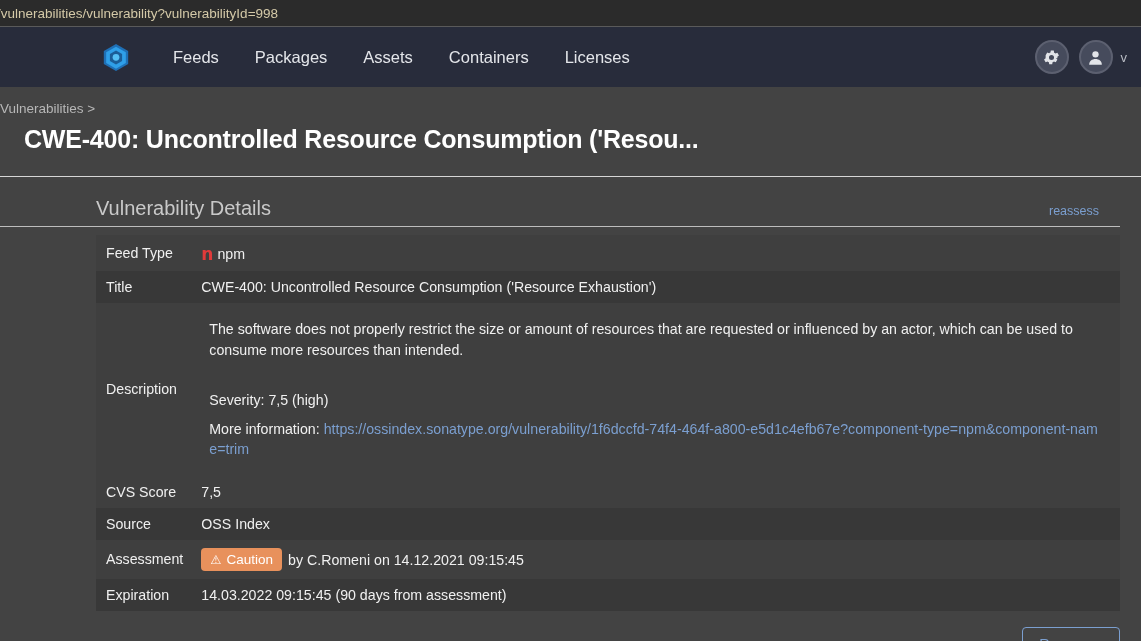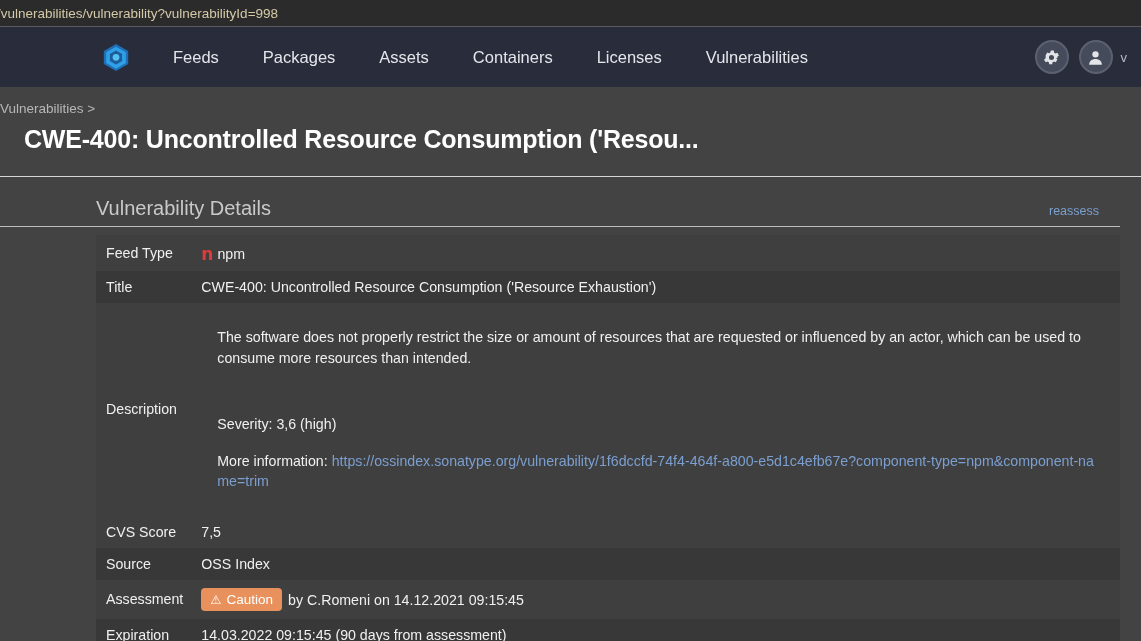--- a/index.html
+++ b/index.html
@@ -37,21 +37,21 @@
     position: relative;
   }
   .logo {
     margin-left: 99px;
     width: 34px; height: 34px;
     display: flex; align-items: center; justify-content: center;
   }
   .navlinks {
     display: flex;
     margin-left: 24px;
-    gap: 12px;
+    gap: 4px;
   }
   .navlink {
     color: #e4e6ea;
     font-size: 16.5px;
     padding: 8px 16px;
     cursor: pointer;
     white-space: nowrap;
   }
   .navright {
     position: absolute;
@@ -150,21 +150,21 @@
     font-weight: bold;
     font-size: 17px;
     font-family: "DejaVu Sans", sans-serif;
     margin-right: 4px;
     position: relative;
     top: 1px;
   }
 
   .desc-para {
     line-height: 1.45;
-    margin: 16px;
+    margin: 8px;
   }
   .desc-gap { height: 14px; }
   .link {
     color: #7b9fd0;
     text-decoration: none;
     word-break: break-all;
     cursor: pointer;
   }
 
   .badge {
@@ -219,21 +219,20 @@
       <circle cx="16" cy="16.3" r="3.6" fill="#55c0f5"></circle>
     </svg>
   </div>
 
   <div class="navlinks">
     <div class="navlink">Feeds</div>
     <div class="navlink">Packages</div>
     <div class="navlink">Assets</div>
     <div class="navlink">Containers</div>
     <div class="navlink">Licenses</div>
-    <div class="navlink">Vulnerabilities</div>
   </div>
 
   <div class="navright">
     <div class="circbtn">
       <svg width="19" height="19" viewBox="0 0 24 24" aria-hidden="true">
         <path fill="#e2e4e8" d="M19.4 13a7.8 7.8 0 0 0 0-2l2-1.6-2-3.4-2.4 1a7.6 7.6 0 0 0-1.7-1L14.9 3h-3.8l-.4 2.6a7.6 7.6 0 0 0-1.7 1l-2.4-1-2 3.4L4.6 11a7.8 7.8 0 0 0 0 2l-2 1.6 2 3.4 2.4-1a7.6 7.6 0 0 0 1.7 1l.4 2.6h3.8l.4-2.6a7.6 7.6 0 0 0 1.7-1l2.4 1 2-3.4-2-1.6zM12 15.2A3.2 3.2 0 1 1 15.2 12 3.2 3.2 0 0 1 12 15.2z"></path>
       </svg>
     </div>
     <div class="circbtn">
       <svg width="19" height="19" viewBox="0 0 24 24" aria-hidden="true">
@@ -270,21 +269,21 @@
       <tr class="even">
         <td class="label">Title</td>
         <td class="value">CWE-400: Uncontrolled Resource Consumption ('Resource Exhaustion')</td>
       </tr>
 
       <tr class="odd">
         <td class="label">Description</td>
         <td class="value">
           <p class="desc-para">The software does not properly restrict the size or amount of resources that are requested or influenced by an actor, which can be used to consume more resources than intended.</p>
           <div class="desc-gap"></div>
-          <p class="desc-para">Severity: 3,6 (high)</p>
+          <p class="desc-para">Severity: 7,5 (high)</p>
           <p class="desc-para"><span>More information:</span> <span class="link">https://ossindex.sonatype.org/vulnerability/1f6dccfd-74f4-464f-a800-e5d1c4efb67e?component-type=npm&amp;component-name=trim</span></p>
         </td>
       </tr>
 
 
       <tr class="odd">
         <td class="label">CVS Score</td>
         <td class="value">7,5</td>
       </tr>
 

